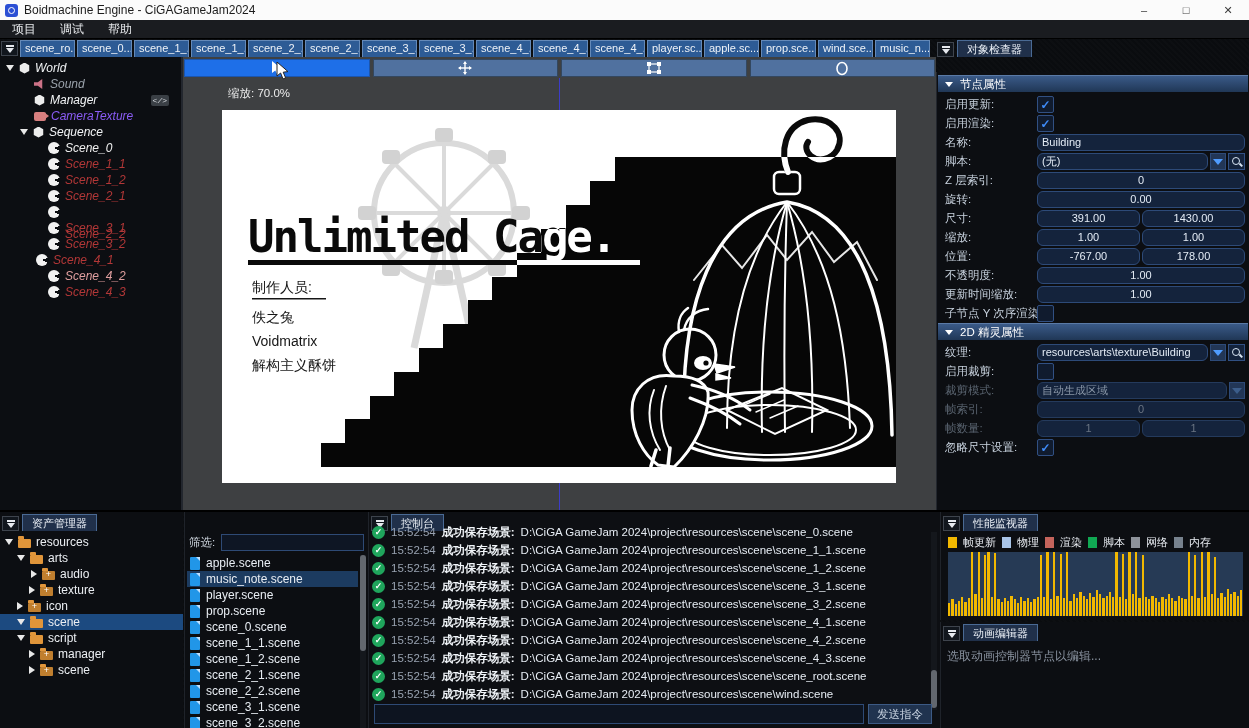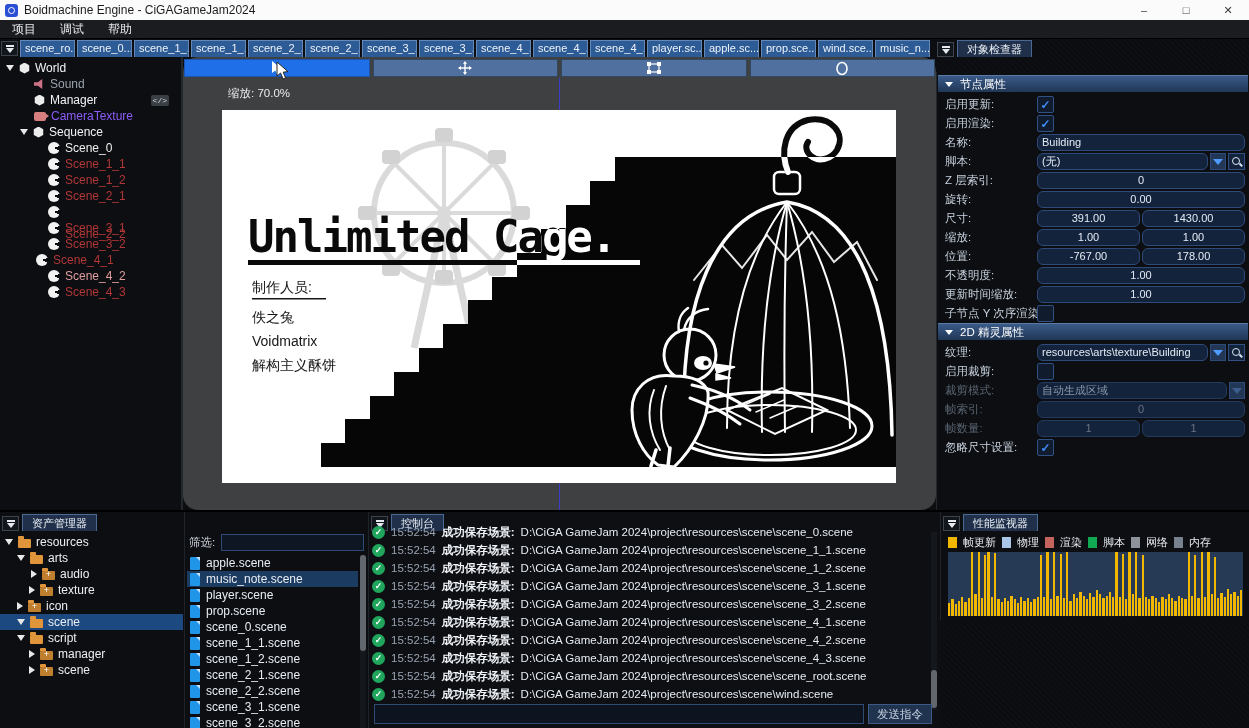--- a/index.html
+++ b/index.html
@@ -19,35 +19,35 @@
   .pbtn{width:17px;height:15px;flex:none;background:#11161d;border:1px solid #3e444d;display:flex;flex-direction:column;align-items:center;justify-content:center;gap:1px;box-sizing:border-box;}
   .pbtn::before{content:"";width:8px;height:2px;background:#e6e9ee;}
   .pbtn::after{content:"";border-left:4px solid transparent;border-right:4px solid transparent;border-top:5px solid #e6e9ee;}
   .etab{flex:none;width:45px;height:16px;background:#2d5b95;border:1px solid #6489b8;border-bottom:none;color:#eef2f7;
         font-size:11px;line-height:15px;padding:0 4px;overflow:hidden;white-space:nowrap;}
   
   .phead{display:flex;align-items:flex-end;gap:3px;}
   .ptab{height:17px;display:flex;align-items:center;padding:0 9px;background:#20304a;border:1px solid #4a6a94;border-bottom:none;color:#e9eef5;font-size:11px;box-sizing:border-box;}
   .panel{background:#0c0e12;}
   
-  #hier{left:0;top:57px;width:183px;height:453px;border-right:2px solid #23272e;background:#0c0e12;padding-top:3px;box-sizing:border-box;}
+  #hier{left:0;top:57px;width:183px;height:453px;border-right:2px solid #23272e;background:#0c0e12;padding-top:3px;box-sizing:border-box;font-style:italic;}
   .trow{height:16px;display:flex;align-items:center;gap:5px;font-size:12px;white-space:nowrap;}
   .arr{width:0;height:0;flex:none;}
   .arr.down{border-left:4.5px solid transparent;border-right:4.5px solid transparent;border-top:6px solid #e8e8e8;}
   .arr.right{border-top:4.5px solid transparent;border-bottom:4.5px solid transparent;border-left:6px solid #e8e8e8;}
   .arr.none{width:9px;border:none;}
   .ic{display:inline-block;flex:none;}
   .i-cube{width:11px;height:11px;background:#ececec;clip-path:polygon(50% 0,93% 25%,93% 78%,50% 100%,7% 78%,7% 25%);}
   .i-speaker{width:11px;height:10px;background:#cc7287;clip-path:polygon(0 32%,35% 32%,75% 0,75% 100%,35% 68%,0 68%);}
   .i-camera{width:12px;height:9px;background:#d77f7f;border-radius:2px;position:relative;}
   .i-camera::after{content:"";position:absolute;right:-3px;top:1px;border-left:4px solid #d77f7f;border-top:3.5px solid transparent;border-bottom:3.5px solid transparent;}
   .i-scene{width:12px;height:12px;border-radius:50%;background:conic-gradient(#f2f2f2 0 70deg,transparent 70deg 115deg,#f2f2f2 115deg);}
   .badge-code{margin-left:auto;margin-right:12px;background:#3a3f45;color:#d6dadf;font-size:8px;padding:1px 2px;border-radius:2px;font-family:"Liberation Mono",monospace;}
   
-  #viewport{left:183px;top:57px;width:753px;height:453px;background:#3e4042;border-radius:15px;}
+  #viewport{left:183px;top:57px;width:753px;height:453px;background:#3e4042;}
   .toolbar{position:absolute;left:1px;top:2px;width:751px;height:18px;display:flex;gap:3px;}
   .tool{flex:1;background:#50719f;border:1px solid #33475f;display:flex;align-items:center;justify-content:center;}
   .tool.active{background:#1e6fe8;border-color:#1b55ad;}
   .vzoom{position:absolute;left:45px;top:29px;font-size:11.5px;color:#ececec;}
   .vline{position:absolute;left:376px;top:21px;width:1px;height:432px;background:#3c3cc8;}
   #canvas{position:absolute;left:39px;top:53px;width:674px;height:373px;}
   #cursor{position:absolute;left:93px;top:5px;}
   
   #insp-head{left:937px;top:39px;width:312px;height:18px;}
   #insp{left:936px;top:72px;width:313px;height:453px;border-left:1px solid #23272e;background:#0c0e12;box-sizing:border-box;padding-top:3px;}
@@ -787,14 +787,21 @@
         <i style="height: 36%;"></i>
         <i style="height: 30%;"></i>
         <i style="height: 42%;"></i>
         <i style="height: 34%;"></i>
         <i style="height: 38%;"></i>
         <i style="height: 32%;"></i>
         <i style="height: 40%;"></i>
       </div>
   </div>
 
+  <div id="anim" class="abs panel">
+    <div class="bhead phead">
+      <span class="pbtn"></span>
+      <span class="ptab">动画编辑器</span>
+    </div>
+    <div class="anim-msg">选取动画控制器节点以编辑...</div>
+  </div>
 
 </div>
 
 </body></html>

